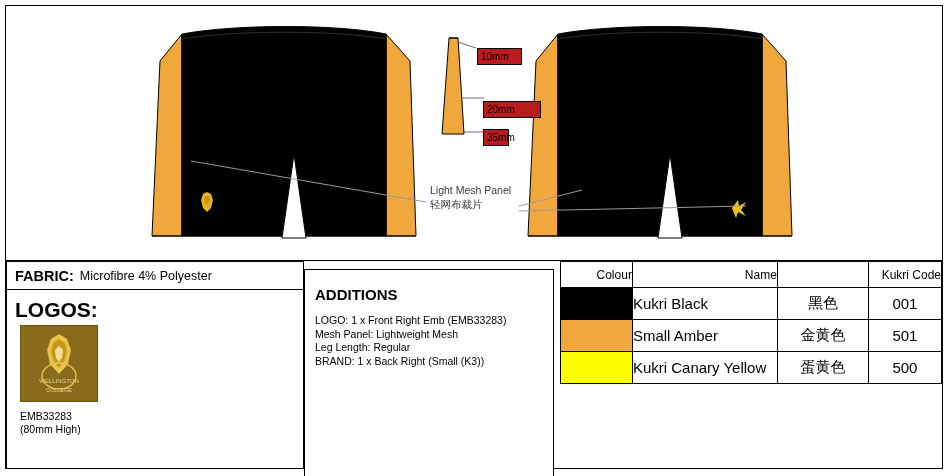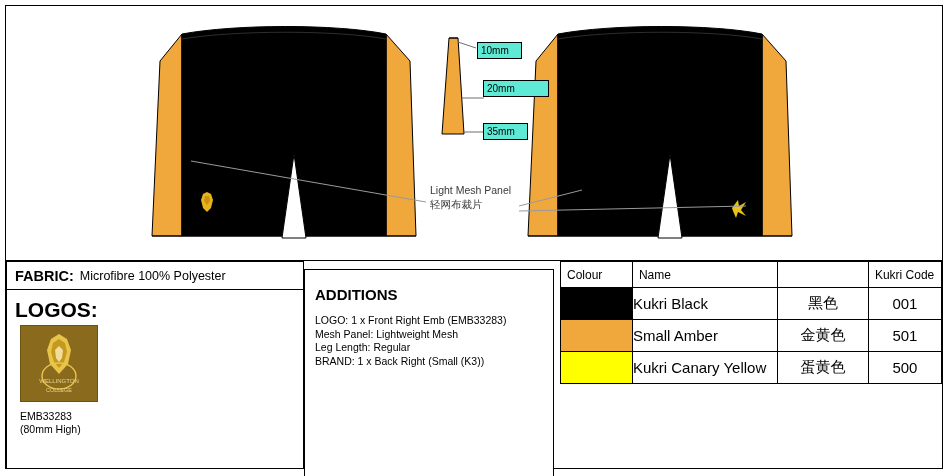--- a/index.html
+++ b/index.html
@@ -5,21 +5,21 @@
   html,body{margin:0;padding:0;background:#ffffff;}
   body{width:950px;height:476px;font-family:"Liberation Sans",sans-serif;color:#000;position:relative;overflow:hidden;}
   .page{position:absolute;left:0;top:0;width:950px;height:476px;}
   .outer-border{position:absolute;left:5px;top:5px;width:938px;height:464px;border:1px solid #000;box-sizing:border-box;}
 
   
   .illus{position:absolute;left:6px;top:6px;width:936px;height:254px;}
 
   svg.shorts{position:absolute;left:0;top:0;}
 
-  .callout-box{position:absolute;border:1px solid #000;background:#5eead4;font-size:10px;line-height:13px;padding:0 3px;box-sizing:border-box;font-family:"Liberation Sans",sans-serif;}
+  .callout-box{position:absolute;border:1px solid #000;background:#b91c1c;font-size:10px;line-height:13px;padding:0 3px;box-sizing:border-box;font-family:"Liberation Sans",sans-serif;margin-top:6px;}
 
   .mesh-label{position:absolute;font-size:10.5px;color:#3a3a3a;line-height:14px;font-family:"Liberation Sans",sans-serif;}
   .mesh-label .cn{color:#3a3a3a;}
 
   
   .bottom{position:absolute;left:6px;top:261px;width:936px;height:168px;}
   .panel{position:absolute;border:1px solid #000;box-sizing:border-box;background:#fff;}
 
   .p-fabric{left:0;top:0;width:298px;height:208px;}
   .p-add{left:298px;top:8px;width:250px;height:208px;padding-left:32px;}
@@ -32,21 +32,21 @@
   .logos-title{position:absolute;left:8px;top:36px;font-weight:bold;font-size:21px;}
   .logo-art{position:absolute;left:13px;top:63px;width:78px;height:77px;background:#8a6a1c;border:1px solid #6d5313;box-sizing:border-box;overflow:hidden;}
   .logo-code{position:absolute;left:13px;top:148px;font-size:10.5px;line-height:13px;}
 
   .add-title{position:absolute;left:10px;top:16px;font-weight:bold;font-size:15px;}
   .add-list{position:absolute;left:10px;top:44px;font-size:10.5px;line-height:13.5px;}
 
   
   table.colour{border-collapse:collapse;width:382px;font-size:11px;}
   table.colour th,table.colour td{border:1px solid #000;padding:0;}
-  table.colour th{font-weight:normal;text-align:left;height:25px;padding-left:6px;font-size:12px;}
+  table.colour th{font-weight:normal;text-align:right;height:25px;padding-left:6px;font-size:12px;}
   .c-sw{width:68px;}
   .c-name{width:148px;}
   .c-cn{width:92px;}
   .c-code{width:70px;}
   td.swatch{height:31px;}
   td.nm{font-size:15px;padding-left:6px;}
   td.cn{font-size:15px;text-align:center;}
   td.code{font-size:15px;text-align:center;}
 </style>
 </head>
@@ -110,37 +110,37 @@
       </g>
 
       <g stroke="#9a9a9a" stroke-width="1" fill="none">
         <path d="M185,155 L420,196"></path>
         <path d="M513,200 L576,184"></path>
         <path d="M513,205 L740,200"></path>
       </g>
     </svg>
 
     <div class="callout-box" style="left:471px;top:36px;width:45px;height:17px;line-height:15px;">10mm</div>
-    <div class="callout-box" style="left:477px;top:74px;width:66px;height:17px;line-height:15px;">20mm</div>
-    <div class="callout-box" style="left:477px;top:117px;width:45px;height:17px;line-height:15px;">35mm</div>
+    <div class="callout-box" style="left:477px;top:89px;width:58px;height:17px;line-height:15px;">20mm</div>
+    <div class="callout-box" style="left:477px;top:117px;width:26px;height:17px;line-height:15px;">35mm</div>
 
     <div class="mesh-label" style="left:424px;top:177px;width:110px;">
       <div>Light Mesh Panel</div>
       <div class="cn">轻网布裁片</div>
     </div>
   </div>
 
   <div style="position:absolute;left:6px;top:260px;width:936px;height:1px;background:#000;"></div>
 
   <div class="bottom">
 
     <div class="panel p-fabric">
       <div class="fabric-line">
         <span class="fabric-key">FABRIC:</span>
-        <span class="fabric-val">Microfibre 100% Polyester</span>
+        <span class="fabric-val">Microfibre 4% Polyester</span>
       </div>
       <div class="logos-title">LOGOS:</div>
 
       <div class="logo-art">
         <svg width="76" height="75" viewBox="0 0 76 75">
           <rect x="0" y="0" width="76" height="75" fill="#8a6a1c"></rect>
           <g transform="translate(20,8)">
             <path d="M18,0 L26,5 L30,16 L27,30 L18,40 L9,30 L6,16 L10,5 Z" fill="#E9C44B"></path>
             <path d="M18,5 L24,9 L26,18 L23,28 L18,34 L13,28 L10,18 L12,9 Z" fill="#C39A1F"></path>
             <path d="M18,12 L22,16 L21,24 L18,28 L15,24 L14,16 Z" fill="#F2DC9A"></path>

